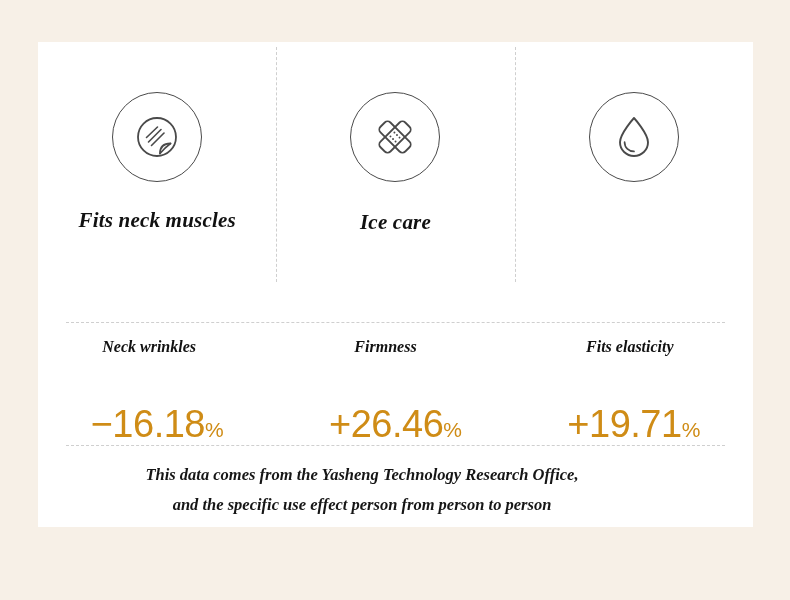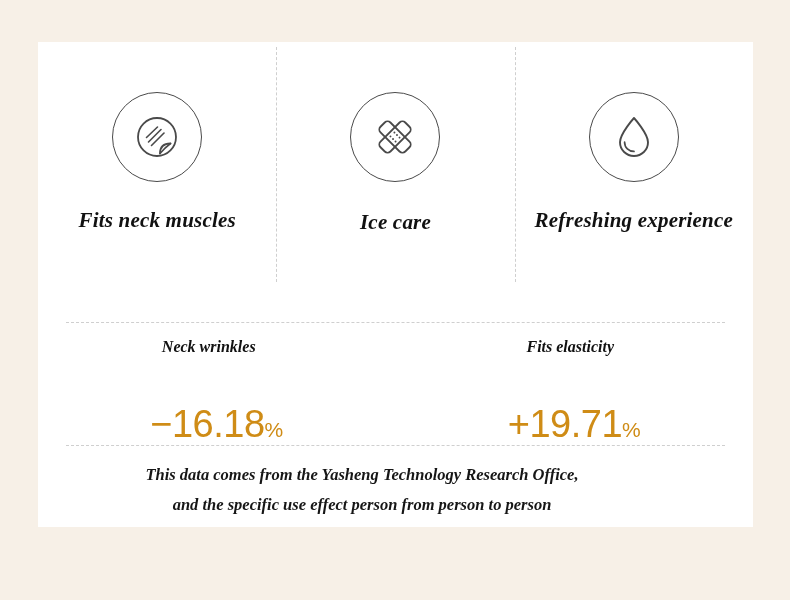--- a/index.html
+++ b/index.html
@@ -201,34 +201,37 @@
         <div class="feature-label">Ice care</div>
       </div>
 
       <div class="feature feature-3">
         <div class="icon-circle">
           <svg width="56" height="56" viewBox="0 0 56 56" aria-hidden="true">
             <path d="M28 9 C28 9 42 24.5 42 33.2 C42 41 35.7 47 28 47 C20.3 47 14 41 14 33.2 C14 24.5 28 9 28 9 Z" fill="none" stroke="#4a4a4a" stroke-width="1.9" stroke-linejoin="round"></path>
             <path d="M18.6 33.2 C18.6 38.6 22.8 42.4 28 42.4" fill="none" stroke="#4a4a4a" stroke-width="1.7" stroke-linecap="round"></path>
           </svg>
         </div>
-        <div class="feature-label">Refreshing experience</div>
       </div>
 
     </div>
 
     <div class="hrule hrule-top"></div>
 
     <div class="stats">
 
       <div class="stat stat-1">
         <div class="stat-label">Neck wrinkles</div>
         <div class="stat-value"><span>−16.18</span><span class="stat-unit">%</span></div>
       </div>
 
+      <div class="stat stat-2">
+        <div class="stat-label">Firmness</div>
+        <div class="stat-value"><span>+26.46</span><span class="stat-unit">%</span></div>
+      </div>
 
       <div class="stat stat-3">
         <div class="stat-label">Fits elasticity</div>
         <div class="stat-value"><span>+19.71</span><span class="stat-unit">%</span></div>
       </div>
 
     </div>
 
     <div class="hrule hrule-bottom"></div>
 

